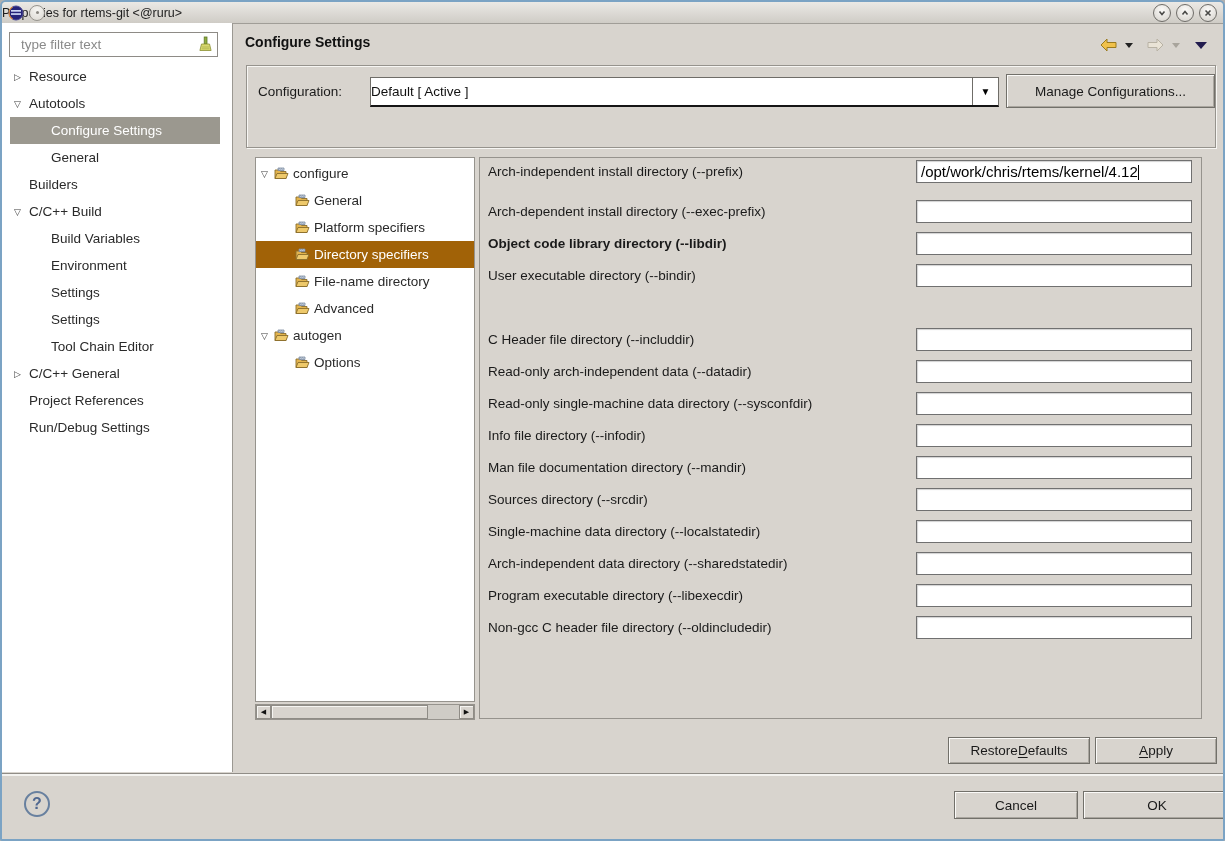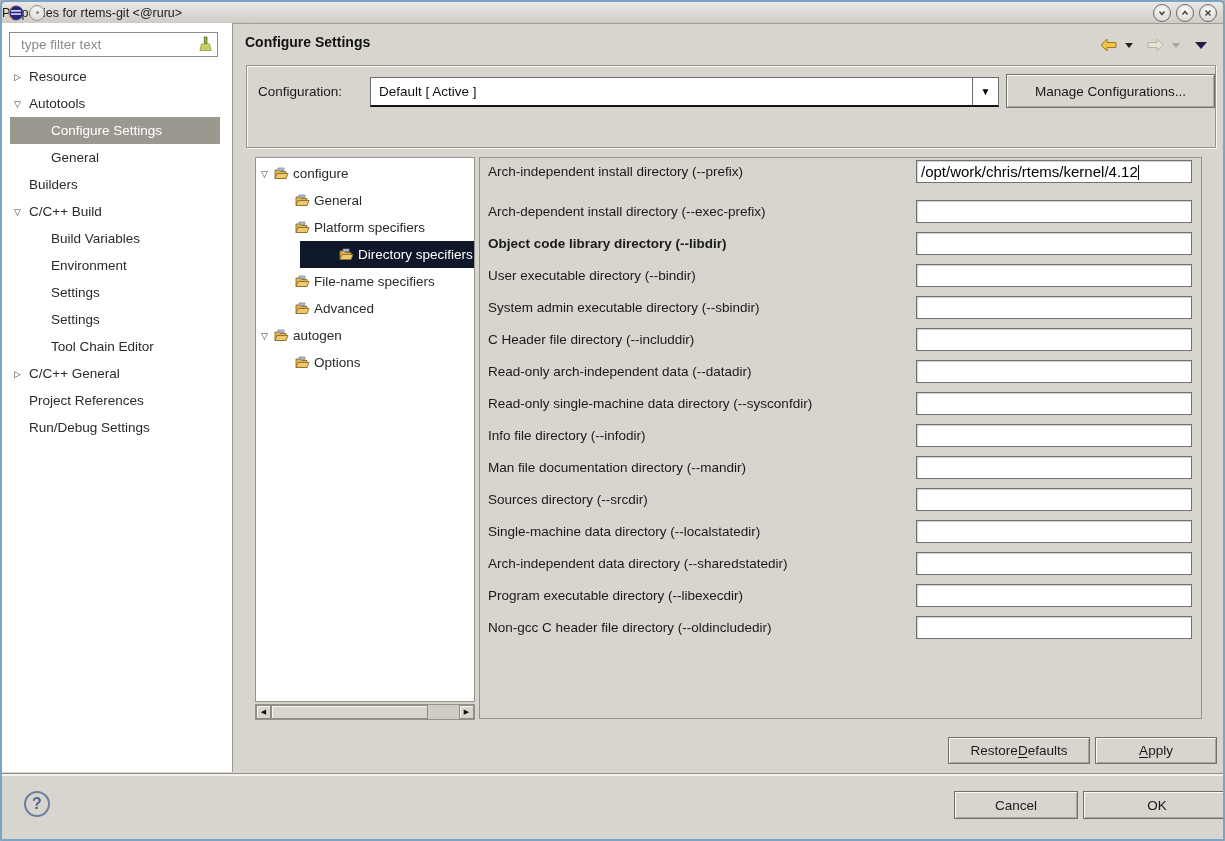--- a/index.html
+++ b/index.html
@@ -39,38 +39,38 @@
     border-top:5px solid #222;}
   .ddown.disabled{border-top-color:#a8a49c;}
   .ddown.viewmenu{border-left-width:6px;border-right-width:6px;border-top:7px solid #221c4e;margin-left:8px;}
   
   .groupbox{position:absolute;left:244px;top:63px;width:970px;height:83px;box-sizing:border-box;
     border:1px solid #96938d;box-shadow:1px 1px 0 #f7f6f3, inset 1px 1px 0 #f7f6f3;}
   .cfg-label{position:absolute;left:256px;top:82px;font-size:13.5px;color:#1a1a1a;}
   .combo{position:absolute;left:368px;top:75px;width:629px;height:30px;box-sizing:border-box;
     background:#fff;border:1px solid #6f6d68;border-bottom:2px solid #151515;
     display:flex;align-items:stretch;}
-  .combo .val{flex:1;display:flex;align-items:center;padding-left:8px;font-size:13.5px;color:#111;}
+  .combo .val{flex:1;display:flex;align-items:center;padding-left:0;font-size:13.5px;color:#111;}
   .combo .arrowbox{width:25px;border-left:1px solid #6f6d68;display:flex;align-items:center;
     justify-content:center;font-size:10px;color:#000;background:#fff;}
   
   .btn{position:absolute;box-sizing:border-box;background:#d8d4ce;border:1px solid #72706a;
     box-shadow:inset 1px 1px 0 #fbfaf8, inset -1px -1px 0 #aaa69f;
     font-family:"Liberation Sans",sans-serif;font-size:13.5px;color:#1a1a1a;
     display:flex;align-items:center;justify-content:center;white-space:nowrap;cursor:default;}
   
   .opt-panel{position:absolute;left:253px;top:155px;width:220px;height:545px;box-sizing:border-box;
     background:#fff;border:1px solid #96938d;overflow:hidden;padding-top:2px;}
   .t-row{height:27px;display:flex;align-items:center;padding-left:5px;font-size:13.5px;
     color:#2a2a2a;white-space:nowrap;overflow:hidden;cursor:default;}
   .t-row .expander{width:13px;flex:0 0 13px;font-size:9px;color:#3a3a3a;}
   .t-row.lvl1{padding-left:26px;}
   .t-row .folder{width:17px;flex:0 0 17px;display:flex;align-items:center;}
   .t-row .t-label{margin-left:2px;}
-  .t-row.selected{background:#0f172a;color:#fff;margin-left:44px;}
+  .t-row.selected{background:#a16207;color:#fff;}
   
   .hscroll{position:absolute;left:253px;top:702px;width:220px;height:16px;box-sizing:border-box;
     border:1px solid #96938d;background:#cfccc6;display:flex;}
   .sc-btn{width:15px;flex:0 0 15px;background:#d8d4ce;border:1px solid #8f8c86;box-sizing:border-box;
     box-shadow:inset 1px 1px 0 #f6f5f2;display:flex;align-items:center;justify-content:center;
     font-size:7px;color:#111;}
   .sc-thumb{width:157px;background:#d8d4ce;border:1px solid #8f8c86;box-sizing:border-box;
     box-shadow:inset 1px 1px 0 #f6f5f2;}
   .sc-track{flex:1;}
   
@@ -283,21 +283,21 @@
     <span class="expander"></span>
     <span class="folder">
       <svg width="15" height="13" viewBox="0 0 15 13">
         <path d="M1 3 L1 11.5 L12 11.5 L12 4.5 L6.5 4.5 L5 3 Z" fill="#e3b44e" stroke="#8a6d2a" stroke-width="0.9"></path>
         <path d="M3 6.5 L14 6.5 L12 11.5 L1 11.5 Z" fill="#eec96b" stroke="#8a6d2a" stroke-width="0.9"></path>
         <path d="M4 1 h6 v2.5 h-6 z" fill="#c7d2e0" stroke="#6a7florida" stroke-width="0"></path>
         <path d="M4 1 h6 v2.5 h-6 z" fill="none" stroke="#7c8aa0" stroke-width="0.8"></path>
         <path d="M5 1 l2 2.5 M7 1 l2 2.5 M4 2 l1.5 1.5" stroke="#7c8aa0" stroke-width="0.6"></path>
       </svg>
     </span>
-    <span class="t-label">File-name specifiers</span>
+    <span class="t-label">File-name directory</span>
   </div>
       <div class="t-row lvl1">
     <span class="expander"></span>
     <span class="folder">
       <svg width="15" height="13" viewBox="0 0 15 13">
         <path d="M1 3 L1 11.5 L12 11.5 L12 4.5 L6.5 4.5 L5 3 Z" fill="#e3b44e" stroke="#8a6d2a" stroke-width="0.9"></path>
         <path d="M3 6.5 L14 6.5 L12 11.5 L1 11.5 Z" fill="#eec96b" stroke="#8a6d2a" stroke-width="0.9"></path>
         <path d="M4 1 h6 v2.5 h-6 z" fill="#c7d2e0" stroke="#6a7florida" stroke-width="0"></path>
         <path d="M4 1 h6 v2.5 h-6 z" fill="none" stroke="#7c8aa0" stroke-width="0.8"></path>
         <path d="M5 1 l2 2.5 M7 1 l2 2.5 M4 2 l1.5 1.5" stroke="#7c8aa0" stroke-width="0.6"></path>
@@ -358,26 +358,20 @@
     <div class="f-input">
       <span class="f-value"></span>
     </div>
   </div>
       <div class="f-row" style="top: 106px;">
     <span class="f-label">User executable directory (--bindir)</span>
     <div class="f-input">
       <span class="f-value"></span>
     </div>
   </div>
-      <div class="f-row" style="top: 138px;">
-    <span class="f-label">System admin executable directory (--sbindir)</span>
-    <div class="f-input">
-      <span class="f-value"></span>
-    </div>
-  </div>
       <div class="f-row" style="top: 170px;">
     <span class="f-label">C Header file directory (--includdir)</span>
     <div class="f-input">
       <span class="f-value"></span>
     </div>
   </div>
       <div class="f-row" style="top: 202px;">
     <span class="f-label">Read-only arch-independent data (--datadir)</span>
     <div class="f-input">
       <span class="f-value"></span>

